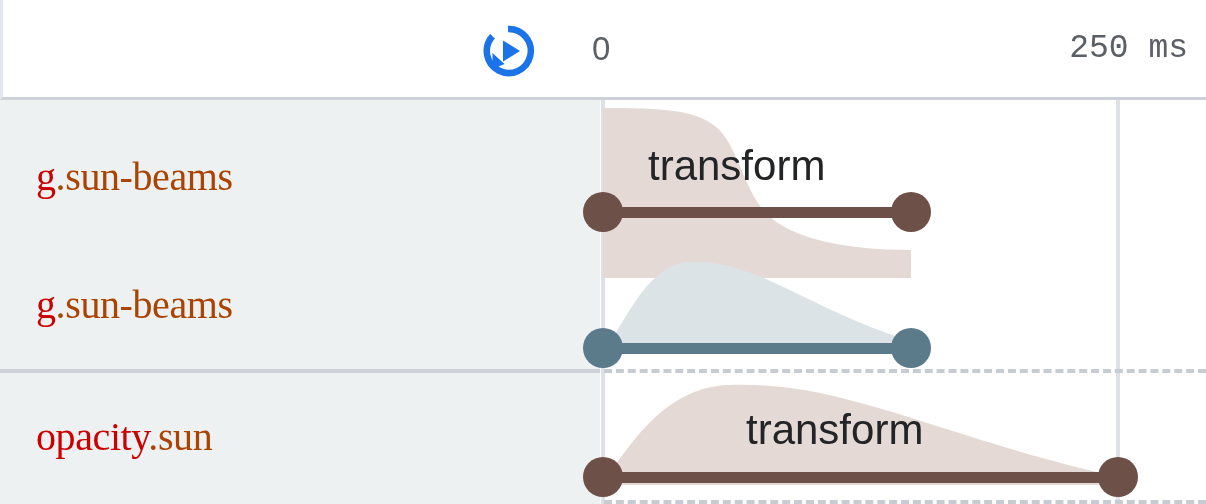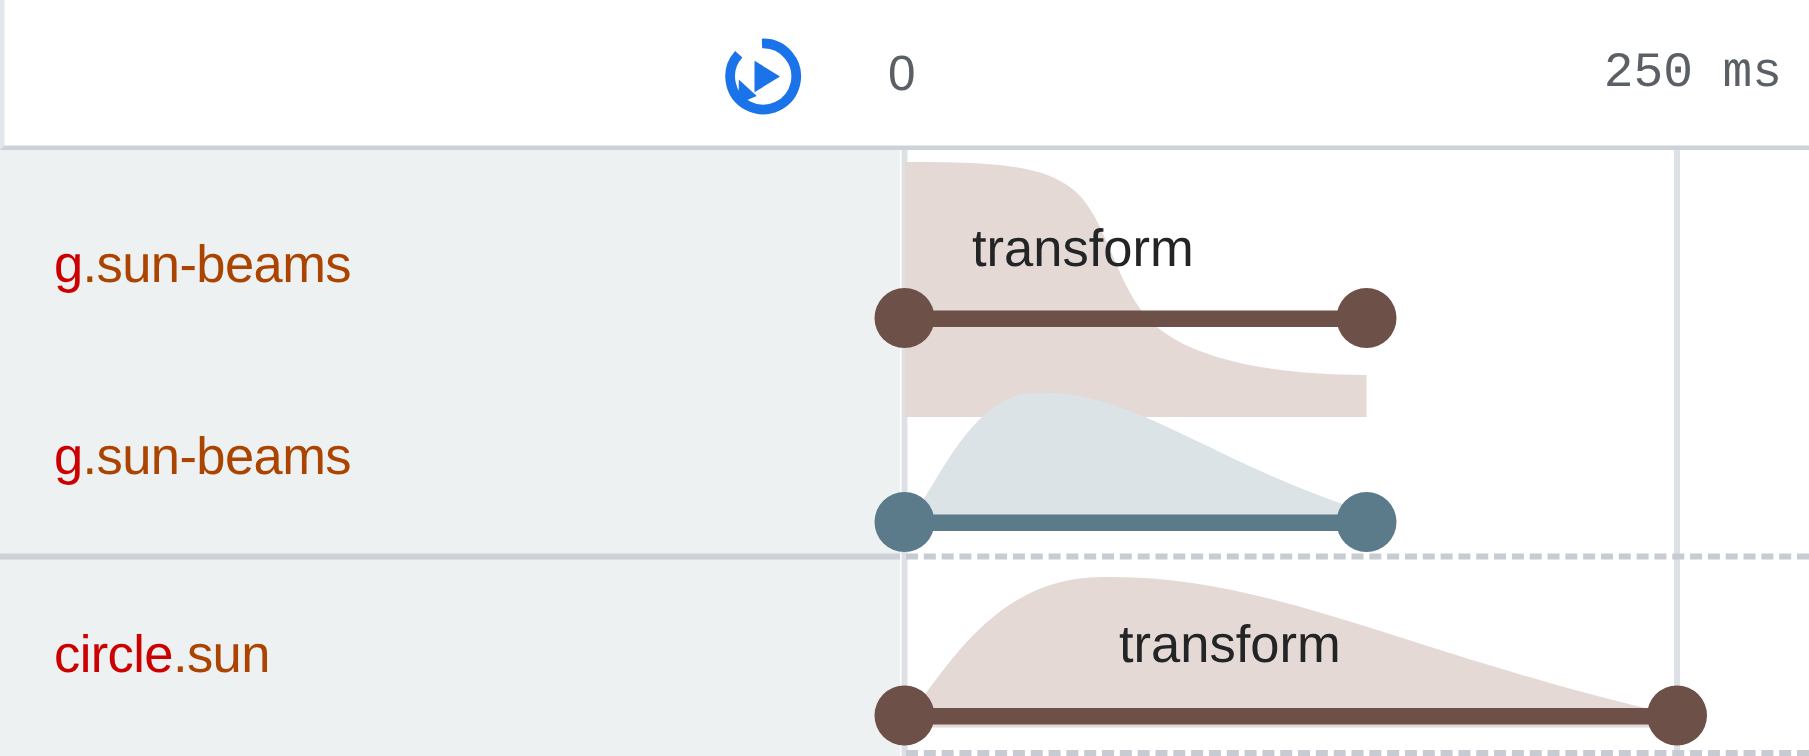--- a/index.html
+++ b/index.html
@@ -117,22 +117,22 @@
     height: 0;
     border-top: 4px dashed #c7ccd2;
   }
   .dash-1 { top: 269px; }
   .dash-2 { top: 400px; }
 
   
   .row-label {
     position: absolute;
     left: 36px;
-    font-family: Liberation Sans, sans-serif;
-    font-size: 35px;
+    font-family: Liberation Serif, serif;
+    font-size: 40px;
     line-height: 34px;
     white-space: nowrap;
     letter-spacing: -0.4px;
   }
   .sel-tag  { color: #cc0000; }
   .sel-rest { color: #aa4400; }
 
   .label-r1 { top: 60px; }
   .label-r2 { top: 188px; }
   .label-r3 { top: 320px; }
@@ -160,21 +160,21 @@
     position: absolute;
     width: 40px;
     height: 40px;
     border-radius: 50%;
     margin-left: -20px;
     margin-top: -20px;
   }
 
   .prop-name {
     position: absolute;
-    font-size: 35px;
+    font-size: 42px;
     line-height: 38px;
     color: #222426;
     white-space: nowrap;
     pointer-events: none;
   }
 </style>
 </head>
 <body>
 
 <div id="app">
@@ -208,21 +208,21 @@
 
     <div class="row-label label-r1">
       <span class="sel-tag">g</span><span class="sel-rest">.sun-beams</span>
     </div>
 
     <div class="row-label label-r2">
       <span class="sel-tag">g</span><span class="sel-rest">.sun-beams</span>
     </div>
 
     <div class="row-label label-r3">
-      <span class="sel-tag">circle</span><span class="sel-rest">.sun</span>
+      <span class="sel-tag">opacity</span><span class="sel-rest">.sun</span>
     </div>
 
     <div class="track" style="left:603px; top:0px; width:603px; height:180px;">
       <svg class="easing-fill" width="340" height="180" viewBox="0 0 340 180">
         <path d="M0,8 C60,8 92,10 112,26 C136,45 140,92 166,116 C190,138 240,150 308,150 L308,178 L0,178 Z" fill="#e4d9d5"></path>
       </svg>
       <div class="bar" style="left:0px; top:107px; width:308px; background:#6d5047;"></div>
       <div class="dot" style="left:0px; top:112px; background:#6d5047;"></div>
       <div class="dot" style="left:308px; top:112px; background:#6d5047;"></div>
       <div class="prop-name" style="left:45px; top:47px;">transform</div>

